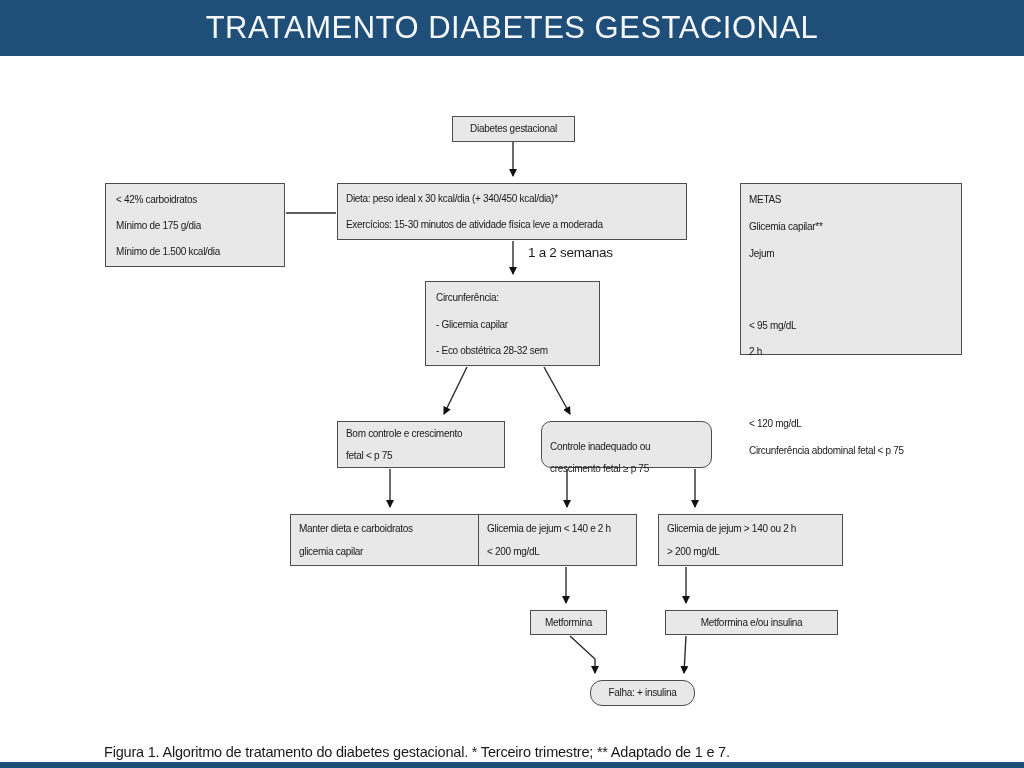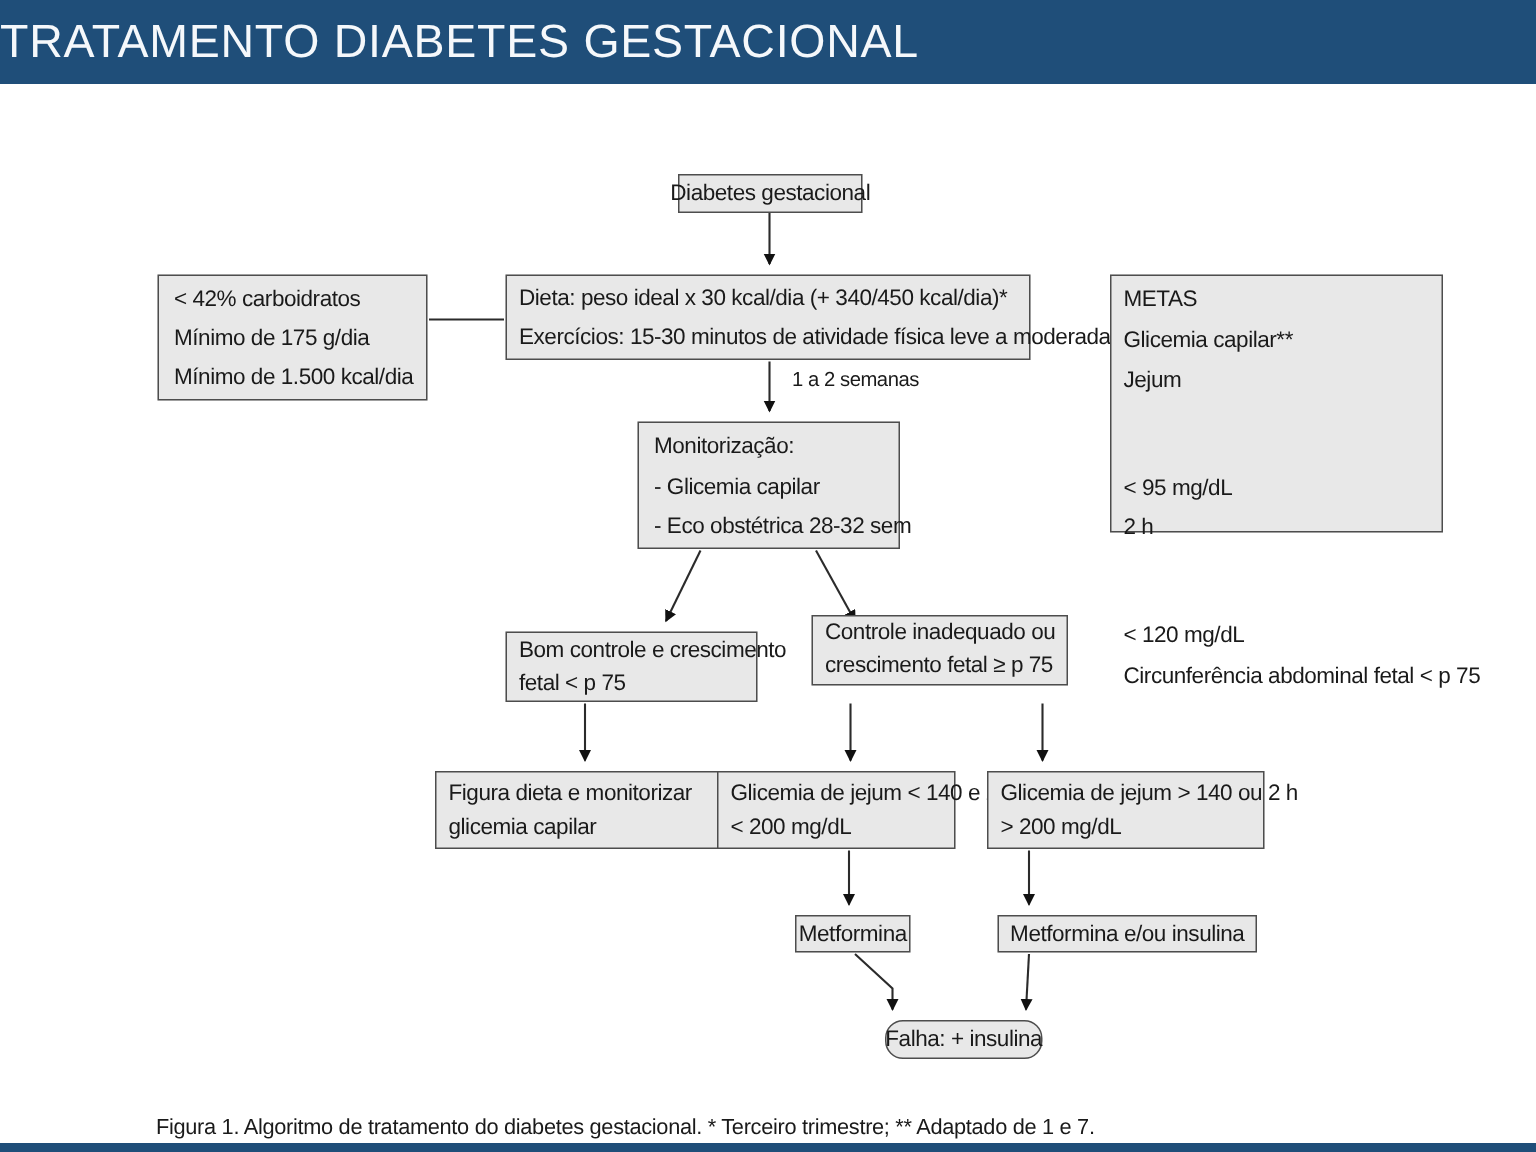--- a/index.html
+++ b/index.html
@@ -12,21 +12,21 @@
     overflow: hidden;
     font-family: "Liberation Sans", sans-serif;
   }
   .title-bar {
     position: absolute;
     left: 0; top: 0;
     width: 1024px; height: 56px;
     background: #1F4E79;
     display: flex;
     align-items: center;
-    justify-content: flex-start;
+    justify-content: center;
   }
   .title-bar h1 {
     color: #F5F8FB;
     font-size: 31px;
     font-weight: 400;
     letter-spacing: 0.5px;
     white-space: nowrap;
   }
   .bottom-bar {
     position: absolute;
@@ -39,42 +39,42 @@
     left: 0; top: 0;
     width: 1024px; height: 768px;
     z-index: 1;
     pointer-events: none;
   }
   .node {
     position: absolute;
     background: #E8E8E8;
     border: 1.5px solid #4D4D4D;
     color: #1A1A1A;
-    font-size: 15px;
+    font-size: 10px;
     letter-spacing: -0.3px;
     z-index: 2;
     line-height: 26px;
   }
   .node .ln { white-space: nowrap; }
   .node.center {
     display: flex;
     align-items: center;
     justify-content: center;
     white-space: nowrap;
   }
   
   #n-root   { left: 452px; top: 116px; width: 123px; height: 26px; }
   #n-carbs  { left: 105px; top: 183px; width: 180px; height: 84px; padding: 3px 10px; line-height: 26px; }
   #n-dieta  { left: 337px; top: 183px; width: 350px; height: 57px; padding: 2px 8px;  line-height: 26px; }
   #n-metas  { left: 740px; top: 183px; width: 222px; height: 172px; padding: 3px 8px; line-height: 26.8px; }
   #n-metas .mrow { display: flex; flex-direction: column; }
   #n-metas .mlabel { width: 72px; flex: 0 0 72px; }
   #n-monitor{ left: 425px; top: 281px; width: 175px; height: 85px; padding: 3px 10px; line-height: 26.5px; }
   #n-good   { left: 337px; top: 421px; width: 168px; height: 47px; padding: 1px 8px; line-height: 21.5px; }
-  #n-bad    { left: 541px; top: 410px; width: 171px; height: 47px; padding: 0 8px; line-height: 21.5px; }
+  #n-bad    { left: 541px; top: 421px; width: 171px; height: 47px; padding: 14px 8px; line-height: 21.5px; border-radius: 10px; }
   #n-keep   { left: 290px; top: 514px; width: 216px; height: 52px; padding: 2px 8px; line-height: 23px; }
   #n-glylow { left: 478px; top: 514px; width: 159px; height: 52px; padding: 2px 8px; line-height: 23px; }
   #n-glyhigh{ left: 658px; top: 514px; width: 185px; height: 52px; padding: 2px 8px; line-height: 23px; }
   #n-metf   { left: 530px; top: 610px; width: 77px;  height: 25px; }
   #n-metfins{ left: 665px; top: 610px; width: 173px; height: 25px; }
   #n-falha  { left: 590px; top: 680px; width: 105px; height: 26px; border-radius: 12px; }
   .edge-label {
     position: absolute;
     left: 528px; top: 245px;
     color: #1A1A1A;
@@ -150,37 +150,37 @@
     <div class="mrow">
       <span class="mlabel">2 h</span>
       <span>&lt; 120 mg/dL</span>
     </div>
     <div class="ln">Circunferência abdominal fetal &lt; p 75</div>
   </div>
 
   <div class="edge-label">1 a 2 semanas</div>
 
   <div class="node" id="n-monitor">
-    <div class="ln">Monitorização:</div>
+    <div class="ln">Circunferência:</div>
     <div class="ln">- Glicemia capilar</div>
     <div class="ln">- Eco obstétrica 28-32 sem</div>
   </div>
 
   <div class="node" id="n-good">
     <div class="ln">Bom controle e crescimento</div>
     <div class="ln">fetal &lt; p 75</div>
   </div>
 
   <div class="node" id="n-bad">
     <div class="ln">Controle inadequado ou</div>
     <div class="ln">crescimento fetal ≥ p 75</div>
   </div>
 
   <div class="node" id="n-keep">
-    <div class="ln">Figura dieta e monitorizar</div>
+    <div class="ln">Manter dieta e carboidratos</div>
     <div class="ln">glicemia capilar</div>
   </div>
 
   <div class="node" id="n-glylow">
     <div class="ln">Glicemia de jejum &lt; 140 e 2 h</div>
     <div class="ln">&lt; 200 mg/dL</div>
   </div>
 
   <div class="node" id="n-glyhigh">
     <div class="ln">Glicemia de jejum &gt; 140 ou 2 h</div>

